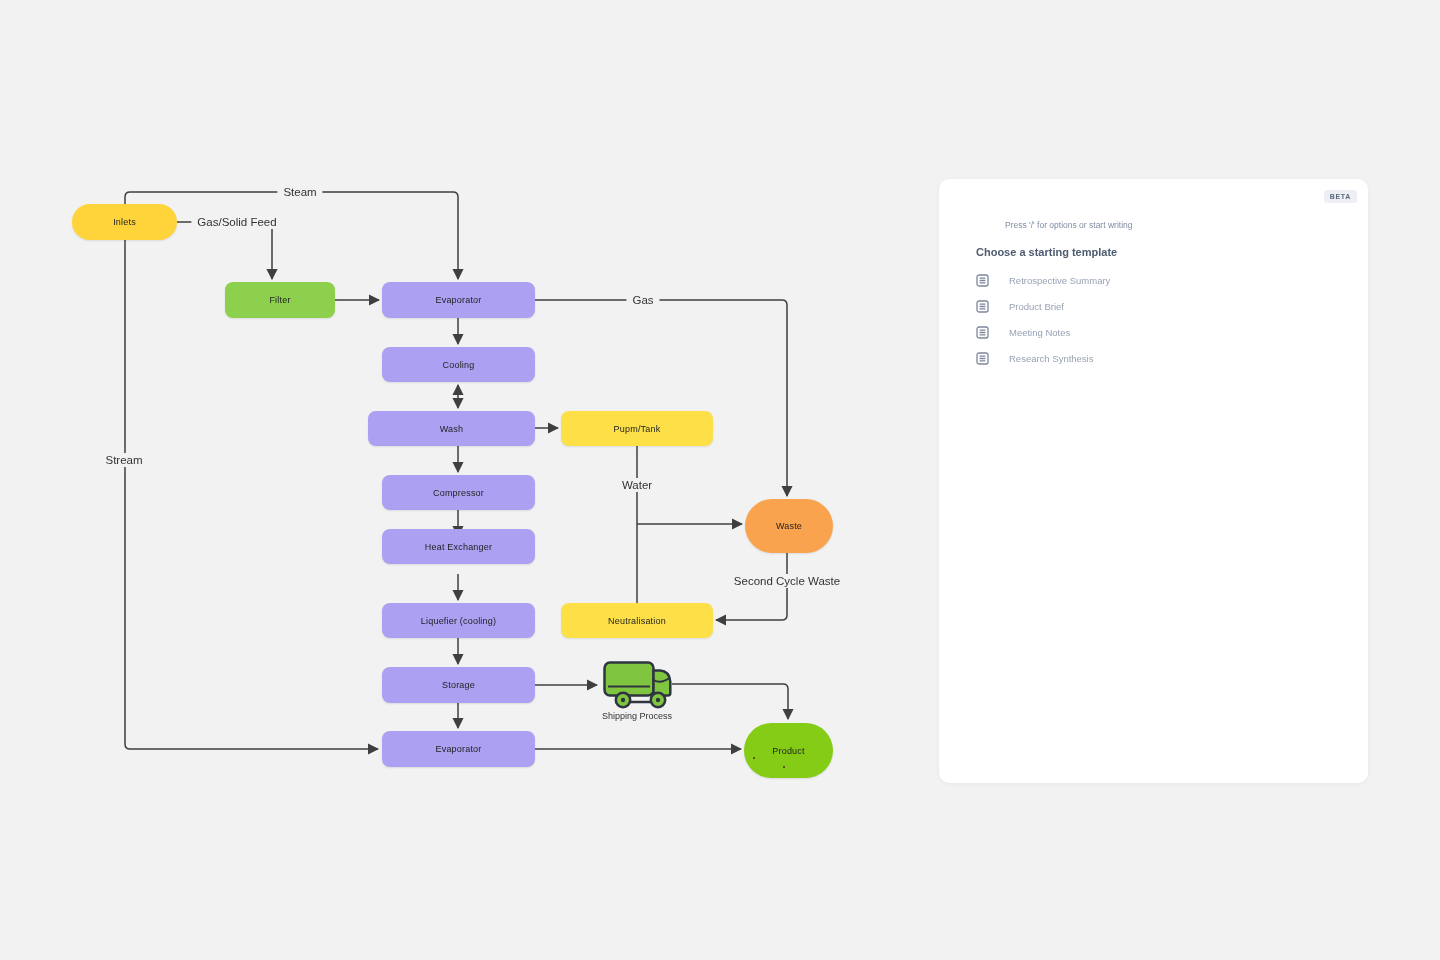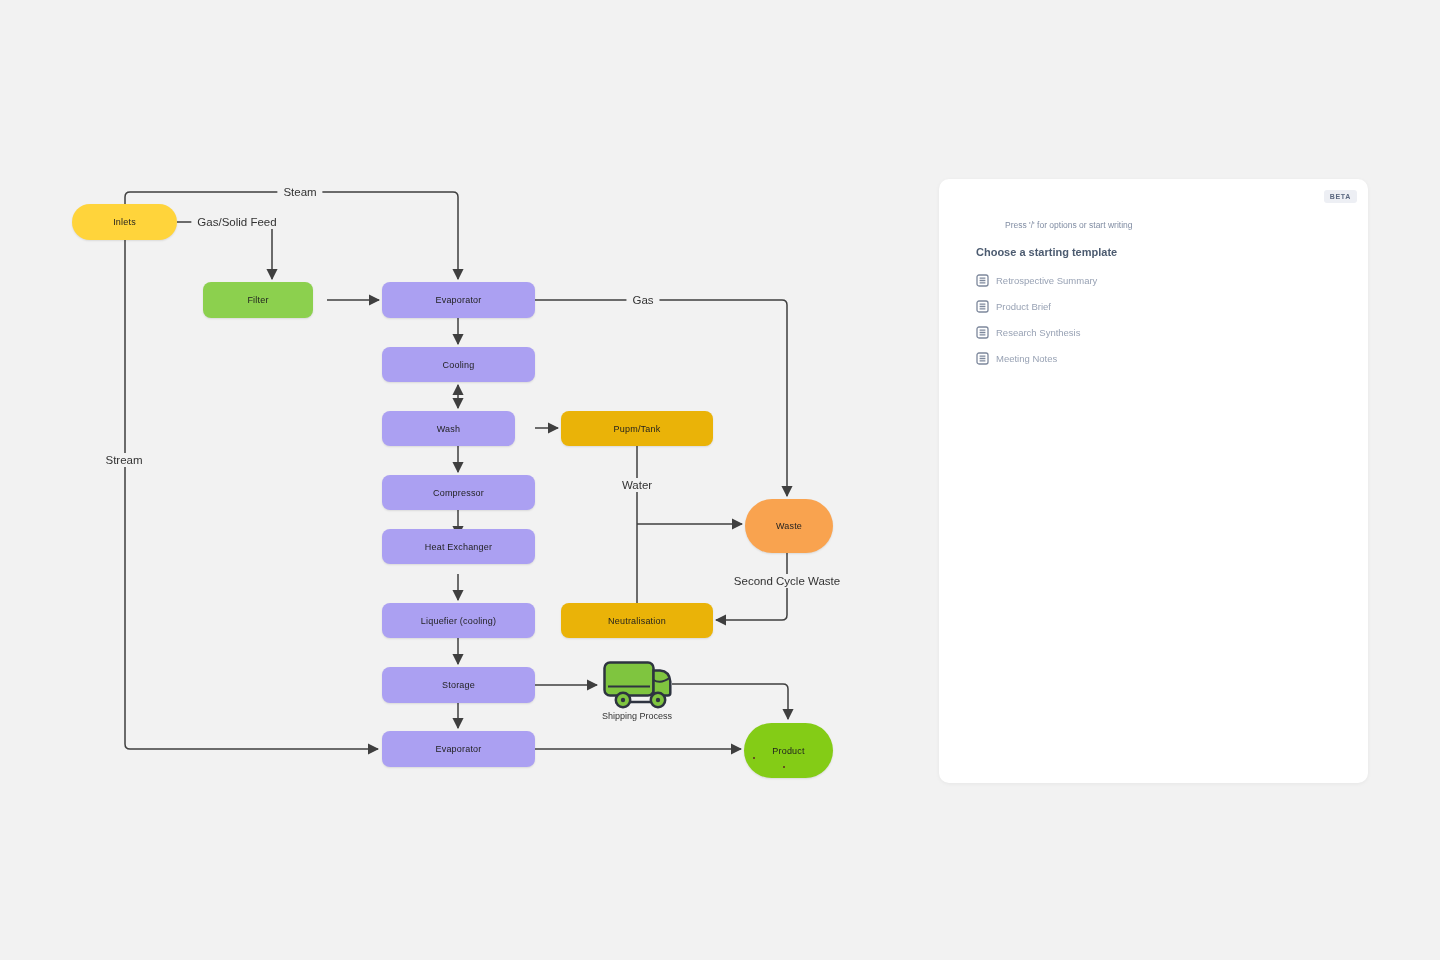--- a/index.html
+++ b/index.html
@@ -20,21 +20,21 @@
     font-size:9px; font-weight:500; color:#1f1f1f;
     border-radius:8px;
     box-shadow:0 1px 2px rgba(0,0,0,.10);
     cursor:pointer;
     letter-spacing:.2px;
   }
   .pill { border-radius:999px; }
   .c-yellow { background:#FFD43B; }
   .c-green  { background:#8CD04E; }
   .c-purple { background:#ABA0F2; }
-  .c-blue   { background:#eab308; }
+  .c-blue   { background:#fde047; }
   .c-orange { background:#F9A34F; }
   .c-red    { background:#84cc16; }
 
   .edge-label {
     position:absolute;
     transform:translate(-50%,-50%);
     background:#f2f2f2;
     padding:1px 6px;
     font-size:11.5px; color:#333;
     white-space:nowrap;
@@ -65,21 +65,21 @@
     cursor:text;
   }
   #doc-placeholder {
     margin-top:9px; font-size:8.5px; color:#818da3; cursor:text;padding-left:29px;
   }
   #template-heading {
     margin-top:16px; font-size:11px; font-weight:700; color:#4c5b70;
   }
   #template-list { margin-top:9px; }
   .template-item {
-    display:flex; align-items:center; gap:7px;
+    display:flex; align-items:center; gap:20px;
     height:26px; cursor:pointer;
     font-size:9.5px; color:#98a2b4;
   }
   .template-item svg { flex:0 0 auto; display:block; }
 </style>
 </head>
 <body>
 
 <div id="canvas">
 
@@ -108,30 +108,30 @@
       <path d="M535,685 H597" marker-end="url(#arrow)"></path>
       <path d="M672,684 H783 Q788,684 788,689 V719" marker-end="url(#arrow)"></path>
       <path d="M535,749 H741" marker-end="url(#arrow)"></path>
       <path d="M125,240 V744 Q125,749 130,749 H378" marker-end="url(#arrow)"></path>
     </g>
   </svg>
 
   <div class="node pill c-yellow" style="left:72px;top:204px;width:105px;height:36px">
     <span>Inlets</span>
   </div>
-  <div class="node c-green" style="left:203px;top:282px;width:110px;height:36px">
+  <div class="node c-green" style="left:225px;top:282px;width:110px;height:36px">
     <span>Filter</span>
   </div>
   <div class="node c-purple" style="left:382px;top:282px;width:153px;height:36px">
     <span>Evaporator</span>
   </div>
   <div class="node c-purple" style="left:382px;top:347px;width:153px;height:35px">
     <span>Cooling</span>
   </div>
-  <div class="node c-purple" style="left:382px;top:411px;width:133px;height:35px">
+  <div class="node c-purple" style="left:368px;top:411px;width:167px;height:35px">
     <span>Wash</span>
   </div>
   <div class="node c-blue" style="left:561px;top:411px;width:152px;height:35px">
     <span>Pupm/Tank</span>
   </div>
   <div class="node c-purple" style="left:382px;top:475px;width:153px;height:35px">
     <span>Compressor</span>
   </div>
   <div class="node c-purple" style="left:382px;top:529px;width:153px;height:35px">
     <span>Heat Exchanger</span>
@@ -207,26 +207,26 @@
         </svg>
         <span>Product Brief</span>
       </div>
       <div class="template-item">
         <svg width="13" height="13" viewBox="0 0 13 13">
           <g stroke="#7d889c" fill="none" stroke-width="1.3">
             <rect x="1" y="1" width="11" height="11" rx="2"></rect>
             <path d="M3.6,4.2 H9.4 M3.6,6.5 H9.4 M3.6,8.8 H9.4"></path>
           </g>
         </svg>
+        <span>Meeting Notes</span>
+      </div>
+      <div class="template-item">
+        <svg width="13" height="13" viewBox="0 0 13 13">
+          <g stroke="#7d889c" fill="none" stroke-width="1.3">
+            <rect x="1" y="1" width="11" height="11" rx="2"></rect>
+            <path d="M3.6,4.2 H9.4 M3.6,6.5 H9.4 M3.6,8.8 H9.4"></path>
+          </g>
+        </svg>
         <span>Research Synthesis</span>
       </div>
-      <div class="template-item">
-        <svg width="13" height="13" viewBox="0 0 13 13">
-          <g stroke="#7d889c" fill="none" stroke-width="1.3">
-            <rect x="1" y="1" width="11" height="11" rx="2"></rect>
-            <path d="M3.6,4.2 H9.4 M3.6,6.5 H9.4 M3.6,8.8 H9.4"></path>
-          </g>
-        </svg>
-        <span>Meeting Notes</span>
-      </div>
     </div>
   </div>
 </div>
 
 </body></html>

